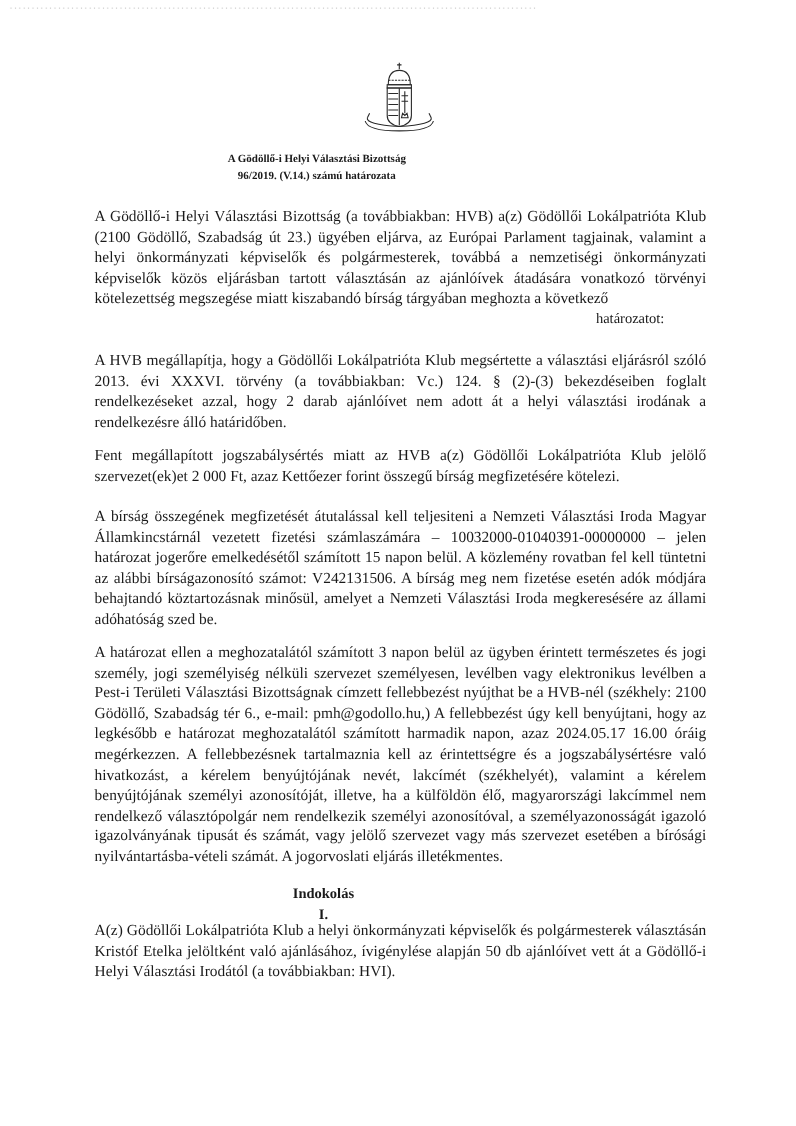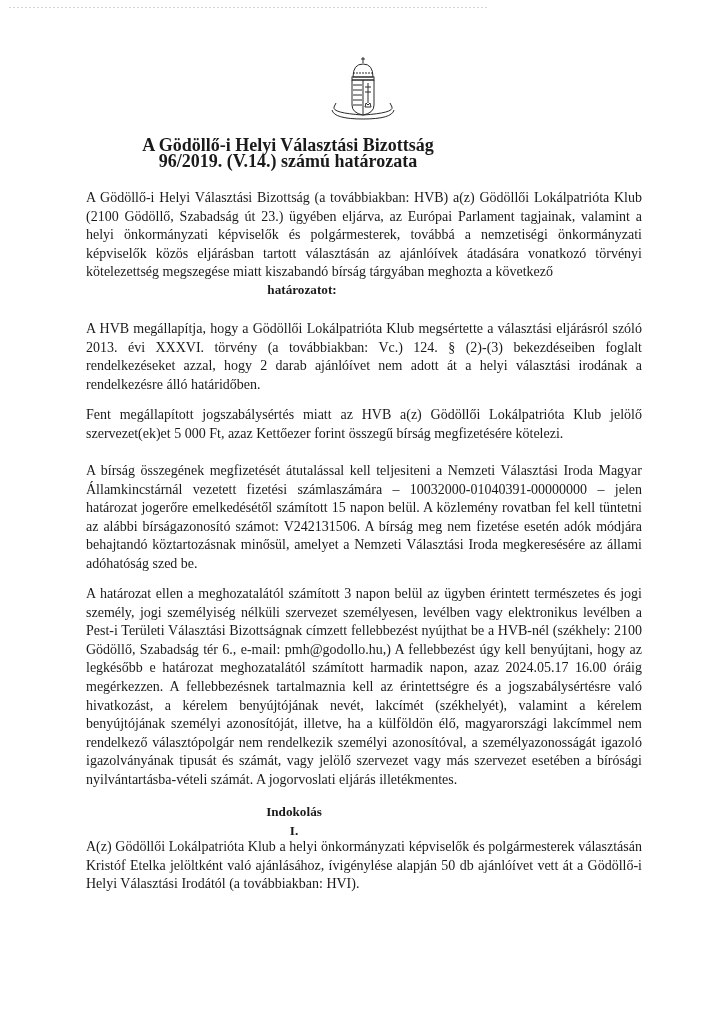--- a/index.html
+++ b/index.html
@@ -32,42 +32,42 @@
       width: 70px;
       height: 65px;
     }
     .title-block {
       position: absolute;
       top: 137px;
       left: 0;
       width: 576px;
       text-align: center;
       font-weight: bold;
-      font-size: 18px;
+      font-size: 10px;
       line-height: 16px;
     }
     .page-content {
       position: absolute;
       left: 86px;
       width: 556px;
       font-size: 14px;
       line-height: 18.6px;
       text-align: justify;
     }
     .page-content p {
       margin: 0;
     }
     .p1 { top: 189px; }
     .decision-heading {
       position: absolute;
       top: 282px;
       left: 0;
       width: 604px;
-      text-align: center;
-      font-weight: bold;
+      text-align: right;
+      font-weight: normal;
       font-size: 13.2px;
     }
     .p2 { top: 320px; }
     .p3 { top: 406px; }
     .p4 { top: 462px; }
     .p5 { top: 585px; }
     .reasoning-heading {
       position: absolute;
       top: 802px;
       left: 0;
@@ -128,21 +128,21 @@
   <p class="last-line">A Gödöllő-i Helyi Választási Bizottság (a továbbiakban: HVB) a(z) Gödöllői Lokálpatrióta Klub (2100 Gödöllő, Szabadság út 23.) ügyében eljárva, az Európai Parlament tagjainak, valamint a helyi önkormányzati képviselők és polgármesterek, továbbá a nemzetiségi önkormányzati képviselők közös eljárásban tartott választásán az ajánlóívek átadására vonatkozó törvényi kötelezettség megszegése miatt kiszabandó bírság tárgyában meghozta a következő</p>
 </div>
 
 <div class="decision-heading">határozatot:</div>
 
 <div class="page-content p2">
   <p class="last-line">A HVB megállapítja, hogy a Gödöllői Lokálpatrióta Klub megsértette a választási eljárásról szóló 2013. évi XXXVI. törvény (a továbbiakban: Vc.) 124. § (2)-(3) bekezdéseiben foglalt rendelkezéseket azzal, hogy 2  darab ajánlóívet nem adott át a helyi választási irodának a rendelkezésre álló határidőben.</p>
 </div>
 
 <div class="page-content p3">
-  <p class="last-line">Fent megállapított jogszabálysértés miatt az HVB a(z) Gödöllői Lokálpatrióta Klub jelölő szervezet(ek)et 5 000  Ft, azaz Kettőezer forint összegű bírság megfizetésére kötelezi.</p>
+  <p class="last-line">Fent megállapított jogszabálysértés miatt az HVB a(z) Gödöllői Lokálpatrióta Klub jelölő szervezet(ek)et 2 000  Ft, azaz Kettőezer forint összegű bírság megfizetésére kötelezi.</p>
 </div>
 
 <div class="page-content p4">
   <p class="last-line">A bírság összegének megfizetését átutalással kell teljesiteni a Nemzeti Választási Iroda Magyar Államkincstárnál vezetett fizetési számlaszámára – 10032000-01040391-00000000 – jelen határozat jogerőre emelkedésétől számított 15 napon belül. A közlemény rovatban fel kell tüntetni az alábbi bírságazonosító számot: V242131506. A bírság meg nem fizetése esetén adók módjára behajtandó köztartozásnak minősül, amelyet a Nemzeti Választási Iroda megkeresésére az állami adóhatóság szed be.</p>
 </div>
 
 <div class="page-content p5">
   <p class="last-line">A határozat ellen a meghozatalától számított 3 napon belül az ügyben érintett természetes és jogi személy, jogi személyiség nélküli szervezet személyesen, levélben vagy elektronikus levélben a Pest-i Területi Választási Bizottságnak címzett fellebbezést nyújthat be a HVB-nél (székhely: 2100 Gödöllő, Szabadság tér 6., e-mail: pmh@godollo.hu,) A fellebbezést úgy kell benyújtani, hogy az legkésőbb e határozat meghozatalától számított harmadik napon, azaz 2024.05.17 16.00 óráig megérkezzen. A fellebbezésnek tartalmaznia kell az érintettségre és a jogszabálysértésre való hivatkozást, a kérelem benyújtójának nevét, lakcímét (székhelyét), valamint a kérelem benyújtójának személyi azonosítóját, illetve, ha a külföldön élő, magyarországi lakcímmel nem rendelkező választópolgár nem rendelkezik személyi azonosítóval, a személyazonosságát igazoló igazolványának tipusát és számát, vagy jelölő szervezet vagy más szervezet esetében a bírósági nyilvántartásba-vételi számát. A jogorvoslati eljárás illetékmentes.</p>
 </div>
 

